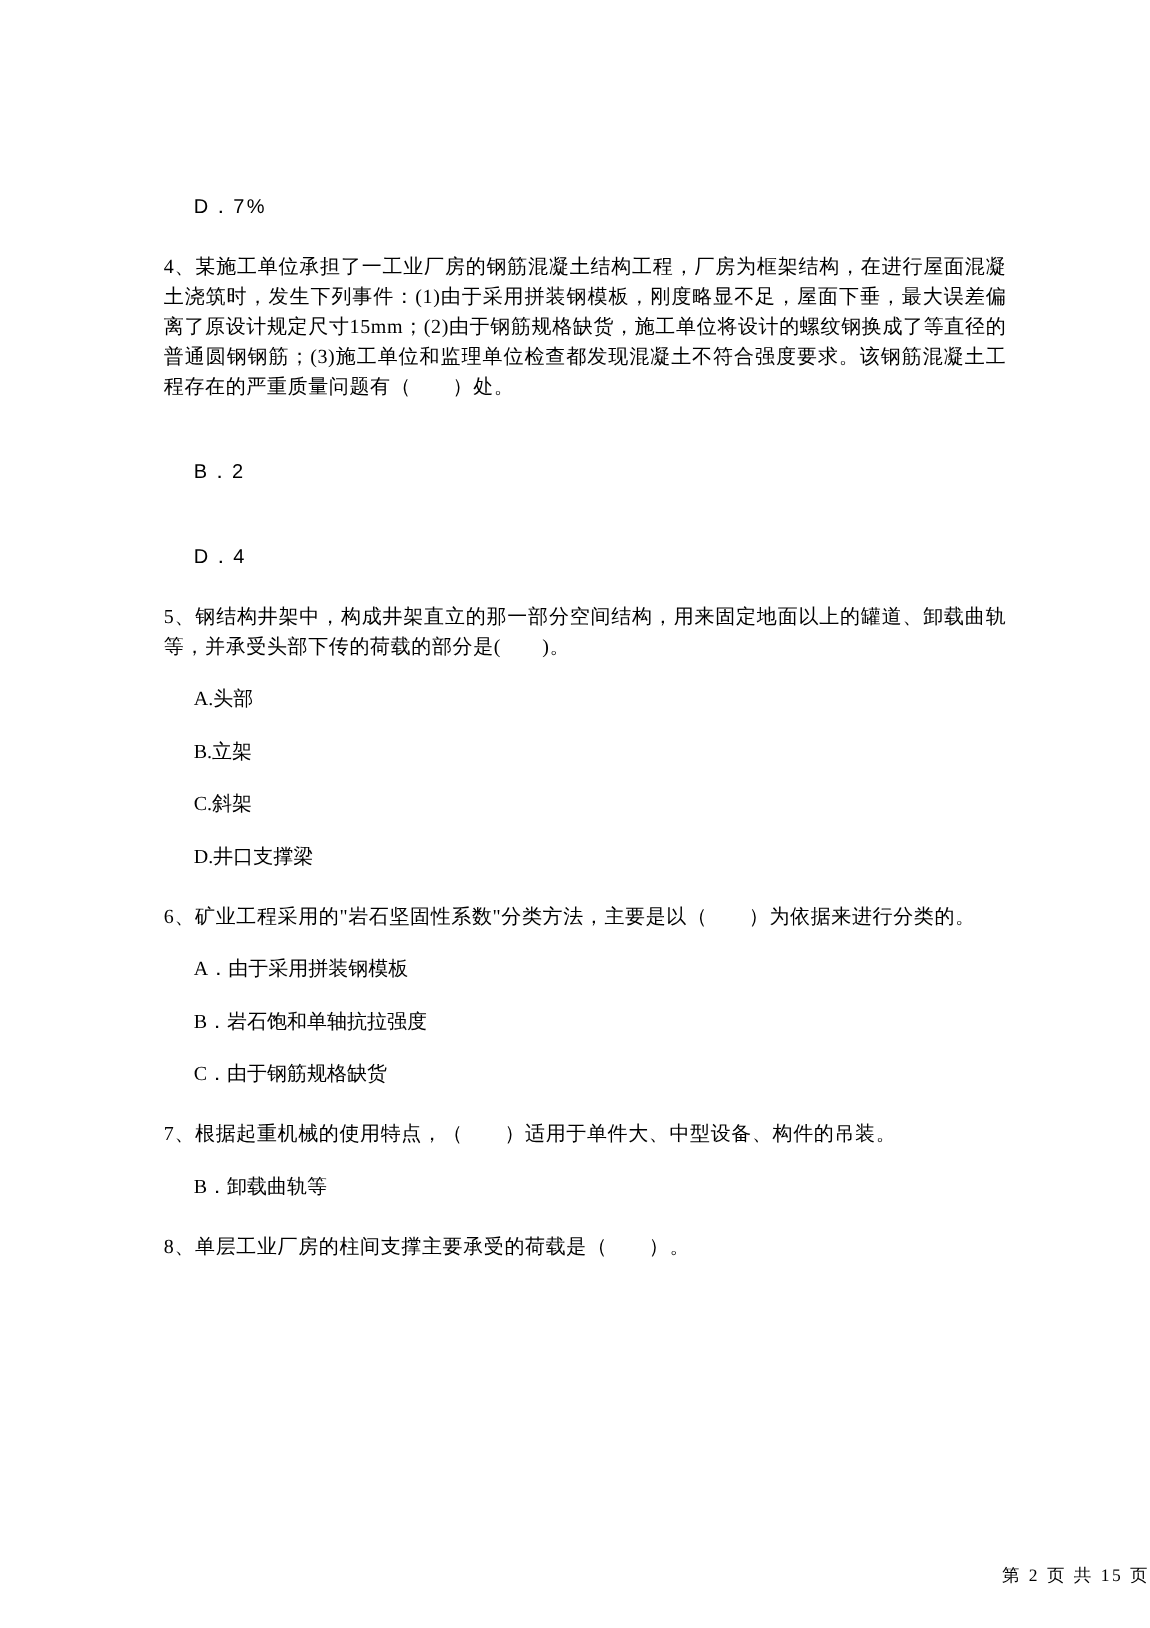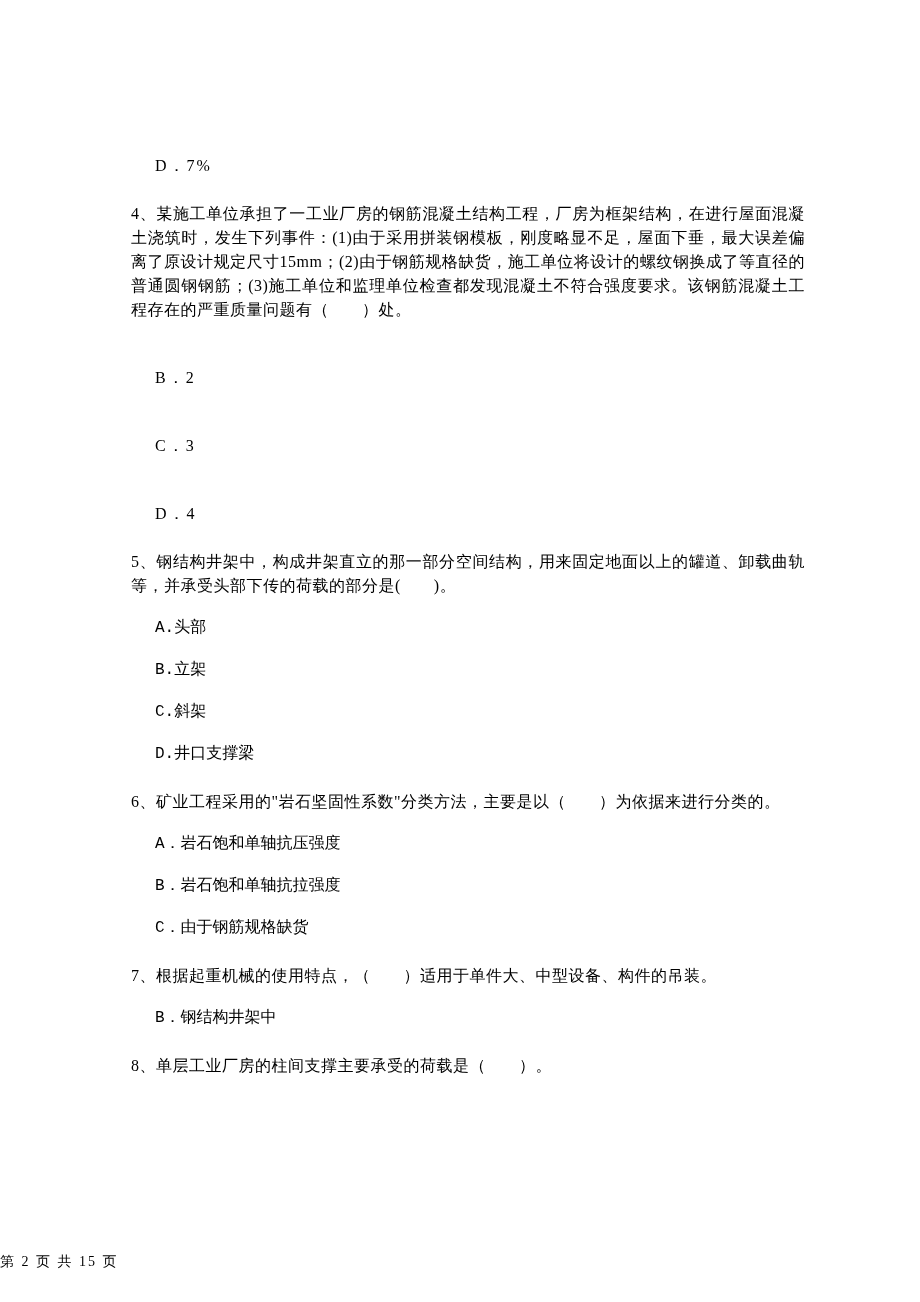--- a/index.html
+++ b/index.html
@@ -14,64 +14,63 @@
   .page {
     width: 920px;
     min-height: 1302px;
     box-sizing: border-box;
     padding: 110px 115px 40px 115px;
     position: relative;
   }
   .opt {
     padding-left: 2.5em;
     margin: 18px 0;
-    font-family: Liberation Mono, monospace;
+    font-family: Liberation Serif, serif;
   }
   .question {
     margin: 24px 0 10px 16px;
     text-align: justify;
     letter-spacing: 0.5px;
   }
   .footer {
     position: absolute;
     bottom: 30px;
     left: 0;
     width: 920px;
-    text-align: left;
+    text-align: right;
     font-size: 14px;
     letter-spacing: 2px;
   }
   .mono {
-    font-family: Liberation Serif, serif;
+    font-family: Liberation Sans, sans-serif;
     letter-spacing: 2px;
     margin-top: 44px;
   }
 </style>
 </head>
 <body>
 
 <div class="page">
 
   <div class="opt mono">D．7%</div>
 
   <div class="question">4、某施工单位承担了一工业厂房的钢筋混凝土结构工程，厂房为框架结构，在进行屋面混凝土浇筑时，发生下列事件：(1)由于采用拼装钢模板，刚度略显不足，屋面下垂，最大误差偏离了原设计规定尺寸15mm；(2)由于钢筋规格缺货，施工单位将设计的螺纹钢换成了等直径的普通圆钢钢筋；(3)施工单位和监理单位检查都发现混凝土不符合强度要求。该钢筋混凝土工程存在的严重质量问题有（　　）处。</div>
   <div class="opt mono">B．2</div>
-  <div class="opt mono">C．3</div>
   <div class="opt mono">D．4</div>
 
   <div class="question">5、钢结构井架中，构成井架直立的那一部分空间结构，用来固定地面以上的罐道、卸载曲轨等，并承受头部下传的荷载的部分是(　　)。</div>
   <div class="opt">A.头部</div>
   <div class="opt">B.立架</div>
   <div class="opt">C.斜架</div>
   <div class="opt">D.井口支撑梁</div>
 
   <div class="question">6、矿业工程采用的"岩石坚固性系数"分类方法，主要是以（　　）为依据来进行分类的。</div>
-  <div class="opt">A．岩石饱和单轴抗压强度</div>
+  <div class="opt">A．由于采用拼装钢模板</div>
   <div class="opt">B．岩石饱和单轴抗拉强度</div>
   <div class="opt">C．由于钢筋规格缺货</div>
 
   <div class="question">7、根据起重机械的使用特点，（　　）适用于单件大、中型设备、构件的吊装。</div>
-  <div class="opt">B．钢结构井架中</div>
+  <div class="opt">B．卸载曲轨等</div>
 
   <div class="question">8、单层工业厂房的柱间支撑主要承受的荷载是（　　）。</div>
 
   <div class="footer">第 2 页 共 15 页</div>
 </div>
 
 </body></html>

